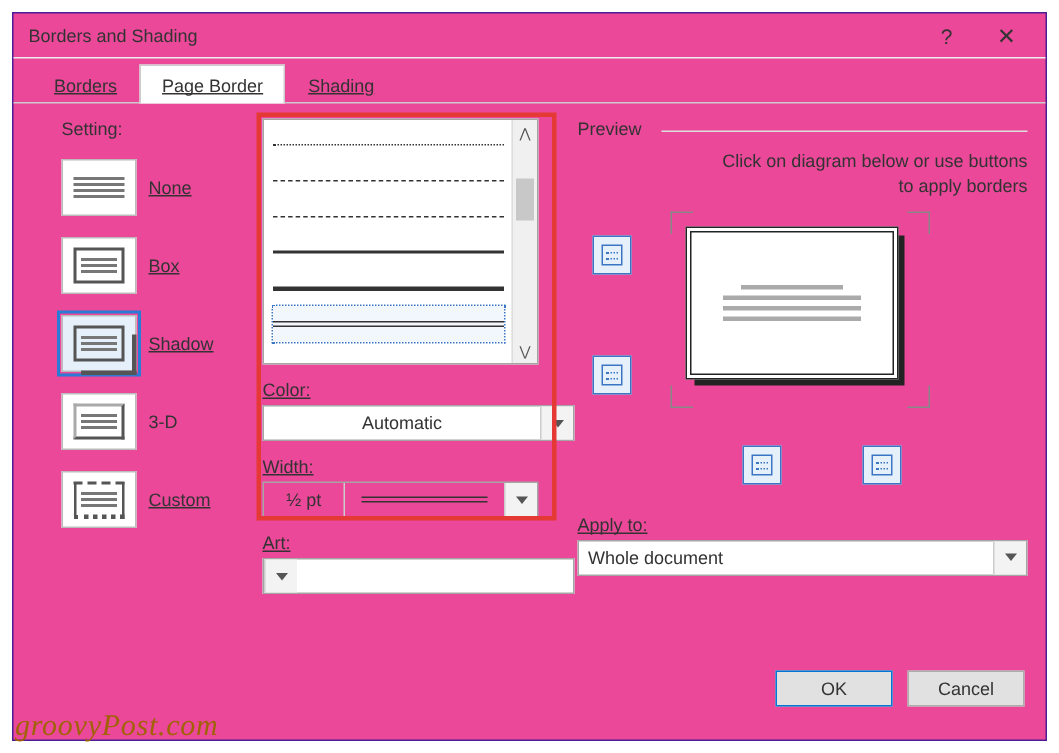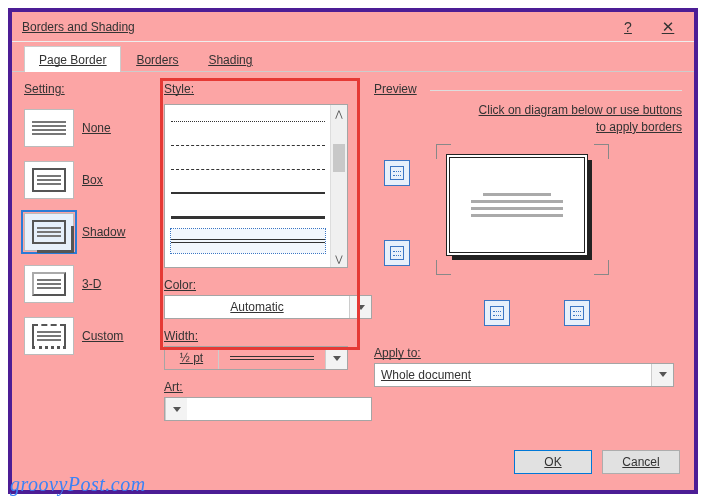--- a/index.html
+++ b/index.html
@@ -1,34 +1,34 @@
 <!DOCTYPE html>
 <html><head>
 <meta charset="utf-8">
 <style>
   * { box-sizing: border-box; font-family: "Segoe UI", Tahoma, sans-serif; font-size: 12px; }
   body { margin: 0; background: #fff; width: 706px; height: 502px; overflow: hidden; color: #333; }
 
-  .window { position: absolute; left: 8px; top: 8px; width: 690px; height: 486px; border: 4px solid #4c1d95; background: #fca5a5; text-decoration: underline; }
+  .window { position: absolute; left: 8px; top: 8px; width: 690px; height: 486px; border: 1px solid #4c1d95; background: #ec4899; }
 
   
   .titlebar { height: 30px; display: flex; align-items: center; padding: 0 6px 0 10px; border-bottom: 1px solid #eee; }
   .titlebar .title { flex: 1; }
   .titlebar .help { width: 40px; text-align: center; font-size: 14px; }
   .titlebar .close { width: 40px; text-align: center; font-size: 15px; }
 
   
   .tabs { display: flex; align-items: flex-end; height: 28px; padding-left: 12px; gap: 0; border-bottom: 1px solid #ccc; margin-top: 2px; }
   .tab { padding: 6px 14px 5px 14px; border: 1px solid transparent; border-bottom: none; position: relative; top: 1px; cursor: pointer; }
   .tab.active { border-color: #ccc; background: #fff; }
   .tab .u { text-decoration: underline; }
 
   
   .body { display: flex; padding: 10px 12px 0 12px; height: 368px; }
-  .col-setting { width: 140px; }
+  .col-setting { width: 140px; margin-left: 20px; }
   .col-style   { width: 200px; position: relative; }
   .col-preview { flex: 1; padding-left: 10px; }
 
   .section-label { margin-bottom: 8px; }
   .u { text-decoration: underline; }
 
   
   .setting-item { display: flex; align-items: center; gap: 8px; height: 48px; margin-bottom: 4px; cursor: pointer; }
   .setting-thumb { width: 50px; height: 38px; border: 1px solid #bbb; background: #fff; display:flex; align-items:center; justify-content:center; position: relative; }
   .setting-thumb.sel { outline: 2px solid #2a7bd6; outline-offset: 1px; background: #e6f0fb; }
@@ -104,36 +104,36 @@
 
   .apply-row { margin-top: 46px; }
   .apply-combo { width: 300px; }
   .options-row { text-align:right; margin-top:8px; }
   .btn { display:inline-block; min-width:78px; height:24px; border:1px solid #adadad; background:#e1e1e1; padding:0 12px; text-align:center; line-height:22px; cursor:pointer; }
 
   
   .footer { height: 44px; display:flex; align-items:center; justify-content:flex-end; gap:10px; padding: 0 14px; }
   .btn.primary { background:#e1e1e1; outline:1px solid #0078d7; outline-offset:-1px; }
 
-  .watermark { position:absolute; left:10px; bottom:6px; font-family: "Segoe Script", cursive; color:#3b82f6; font-size:20px; font-style:italic; letter-spacing:0.5px; pointer-events:none;margin-top:48px;}
+  .watermark { position:absolute; left:10px; bottom:6px; font-family: "Segoe Script", cursive; color:#a16207; font-size:20px; font-style:italic; letter-spacing:0.5px; pointer-events:none;margin-top:48px;}
 </style>
 </head>
 <body>
 
 <div class="window">
 
   <div class="titlebar">
     <div class="title">Borders and Shading</div>
     <div class="help">?</div>
     <div class="close">✕</div>
   </div>
 
   <div class="tabs">
+    <div class="tab"><span class="u">Borders</span></div>
     <div class="tab active"><span style="text-decoration:underline;text-decoration-skip-ink:none;">Page Border</span></div>
-    <div class="tab"><span class="u">Borders</span></div>
     <div class="tab"><span class="u">Shading</span></div>
   </div>
 
   <div class="body">
 
     <div class="col-setting">
       <div class="section-label">Setting:</div>
 
       <div class="setting-item">
         <div class="setting-thumb">
@@ -188,21 +188,20 @@
               <div></div>
             </div>
           </div>
         <div class="setting-label"><span style="text-decoration:underline;text-decoration-skip-ink:none;">Custom</span></div>
       </div>
     </div>
 
     <div class="col-style">
       <div class="highlight-box"></div>
 
-      <div class="section-label"><span style="text-decoration:underline;text-decoration-skip-ink:none;">Style:</span></div>
       <div class="style-list">
         <div class="style-rows">
           <div class="srow">
               <div class="ln dotfine"></div>
             </div>
           <div class="srow">
               <div class="ln dashdot"></div>
             </div>
           <div class="srow">
               <div class="ln dashdot2"></div>

